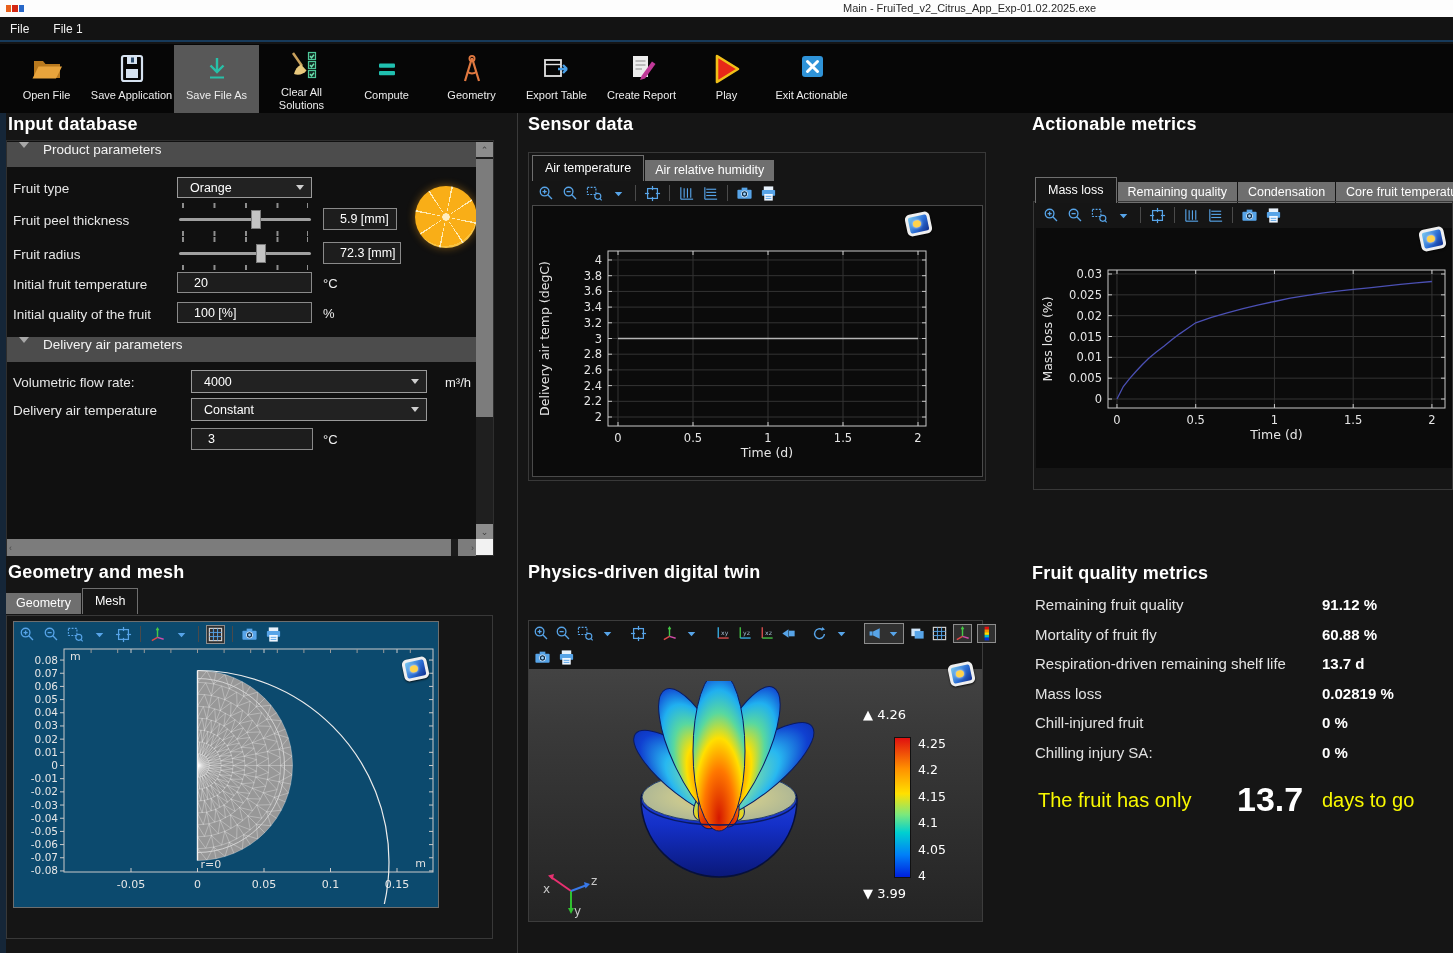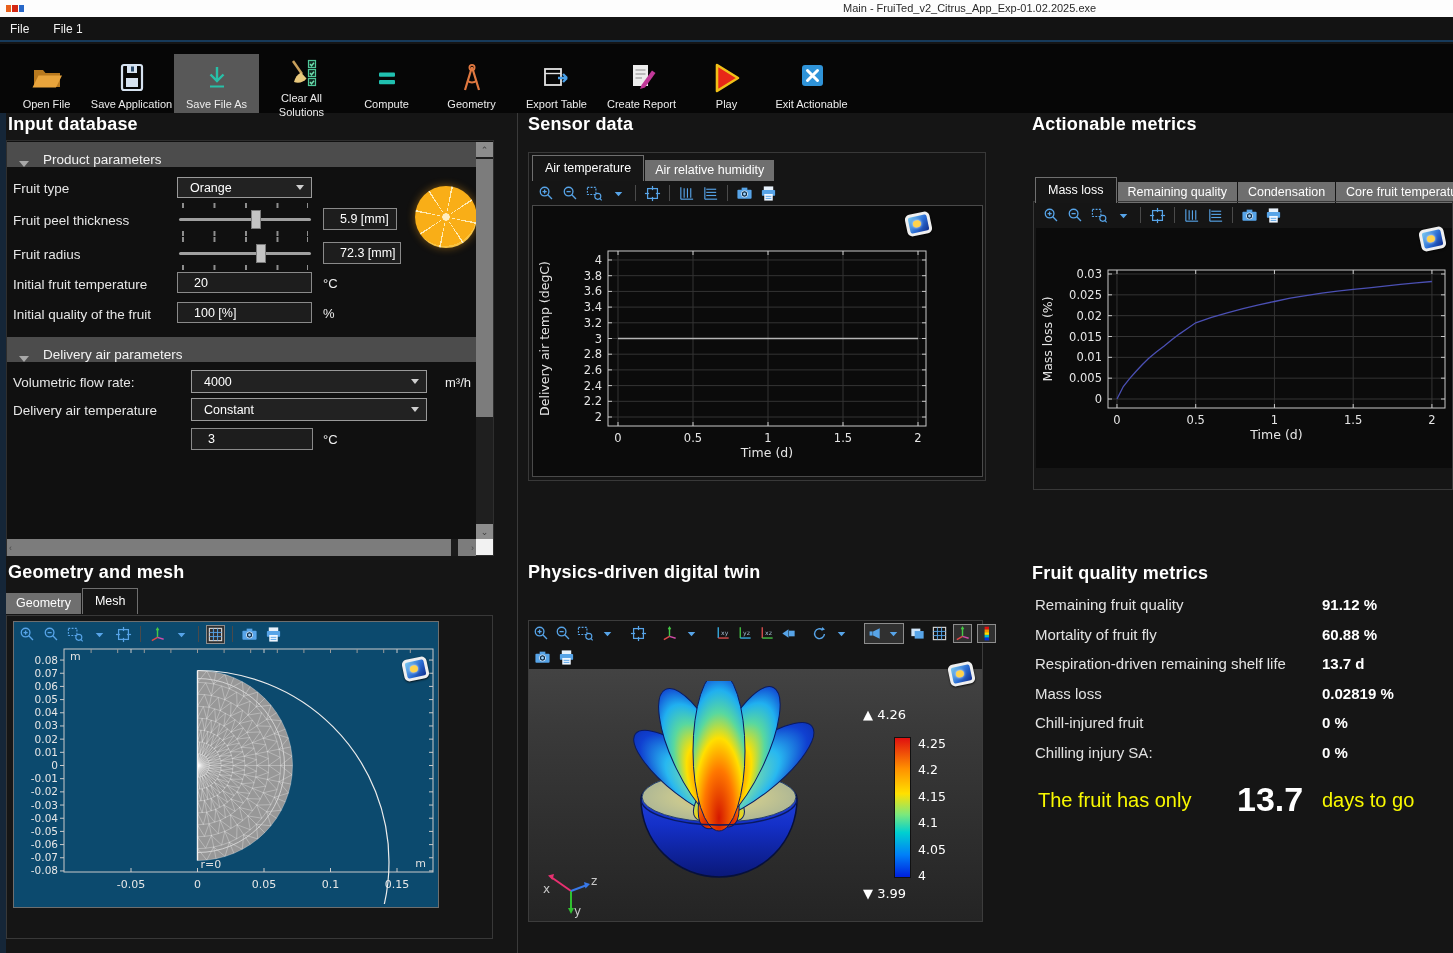--- a/index.html
+++ b/index.html
@@ -6,29 +6,29 @@
 html,body{background:#000;width:1453px;height:953px;overflow:hidden}
 #app{position:relative;width:1453px;height:953px;background:#151515;font-family:"Liberation Sans",sans-serif;color:#e8e8e8;overflow:hidden}
 .abs{position:absolute}
 
 .titlebar{left:0;top:0;width:1453px;height:17px;background:#fdfdfd}
 .applogo{left:6px;top:5px;width:18px;height:7px;display:flex;gap:1px}
 .applogo i{flex:1}
 .title-text{left:843px;top:2px;font-size:11px;color:#2a2a2a}
 .menubar{left:0;top:17px;width:1453px;height:25px;background:#131313;border-bottom:2px solid #173a5a;display:flex;align-items:center;gap:24px;padding:0 10px;font-size:12px;color:#f0f0f0}
 .menubar span{cursor:default}
-.toolbar{left:0;top:44px;width:1453px;height:69px;background:#060606;display:flex;padding:10px 4px 0 4px}
+.toolbar{left:0;top:44px;width:1453px;height:69px;background:#060606;display:flex;padding:1px 4px 0 4px}
 .tbtn{width:85px;display:flex;flex-direction:column;align-items:center;padding-top:4px;font-size:11px;color:#ececec;line-height:1.25;text-align:center}
 .tbtn .tic{height:40px;display:flex;align-items:center;justify-content:center}
 .tbtn.pressed{background:#585858}
 
 .h1{font-weight:bold;font-size:18px;color:#fff;letter-spacing:.2px}
 
 .panelbox{border:1px solid #2e2e2e;background:#101010}
-.secbar{height:25px;background:#4c4c4c;display:flex;align-items:flex-end;padding-left:12px;font-size:13.5px;color:#f2f2f2;gap:14px}
+.secbar{height:25px;background:#4c4c4c;display:flex;align-items:flex-start;padding-left:12px;font-size:13.5px;color:#f2f2f2;gap:14px}
 .secbar .tri{width:0;height:0;border-left:5px solid transparent;border-right:5px solid transparent;border-top:6px solid #a8a8a8}
 .flabel{font-size:13.5px;color:#e6e6e6;white-space:nowrap}
 .ibox{background:#1d1d1d;border:1px solid #8a8a8a;color:#fff;font-size:12.5px;display:flex;align-items:center;padding-left:16px}
 .dd{background:#222;border:1px solid #9a9a9a;color:#fff;font-size:12.5px;display:flex;align-items:center;justify-content:space-between;padding:0 7px 0 12px}
 .dd .caret{width:0;height:0;border-left:4px solid transparent;border-right:4px solid transparent;border-top:5px solid #cfcfcf}
 .unit{font-size:13px;color:#efefef}
 .slider{height:34px}
 .slider .ticks{position:absolute;left:3px;right:3px;height:5px;background:linear-gradient(90deg,#8f8f8f 1.5px,transparent 1.5px) 0 0/25% 100% repeat-x}
 .slider .ticks:after{content:"";position:absolute;right:0;top:0;width:1.5px;height:5px;background:#8f8f8f}
 .slider .track{position:absolute;left:0;right:0;top:15px;height:3px;background:#a0a0a0;border-radius:2px}

